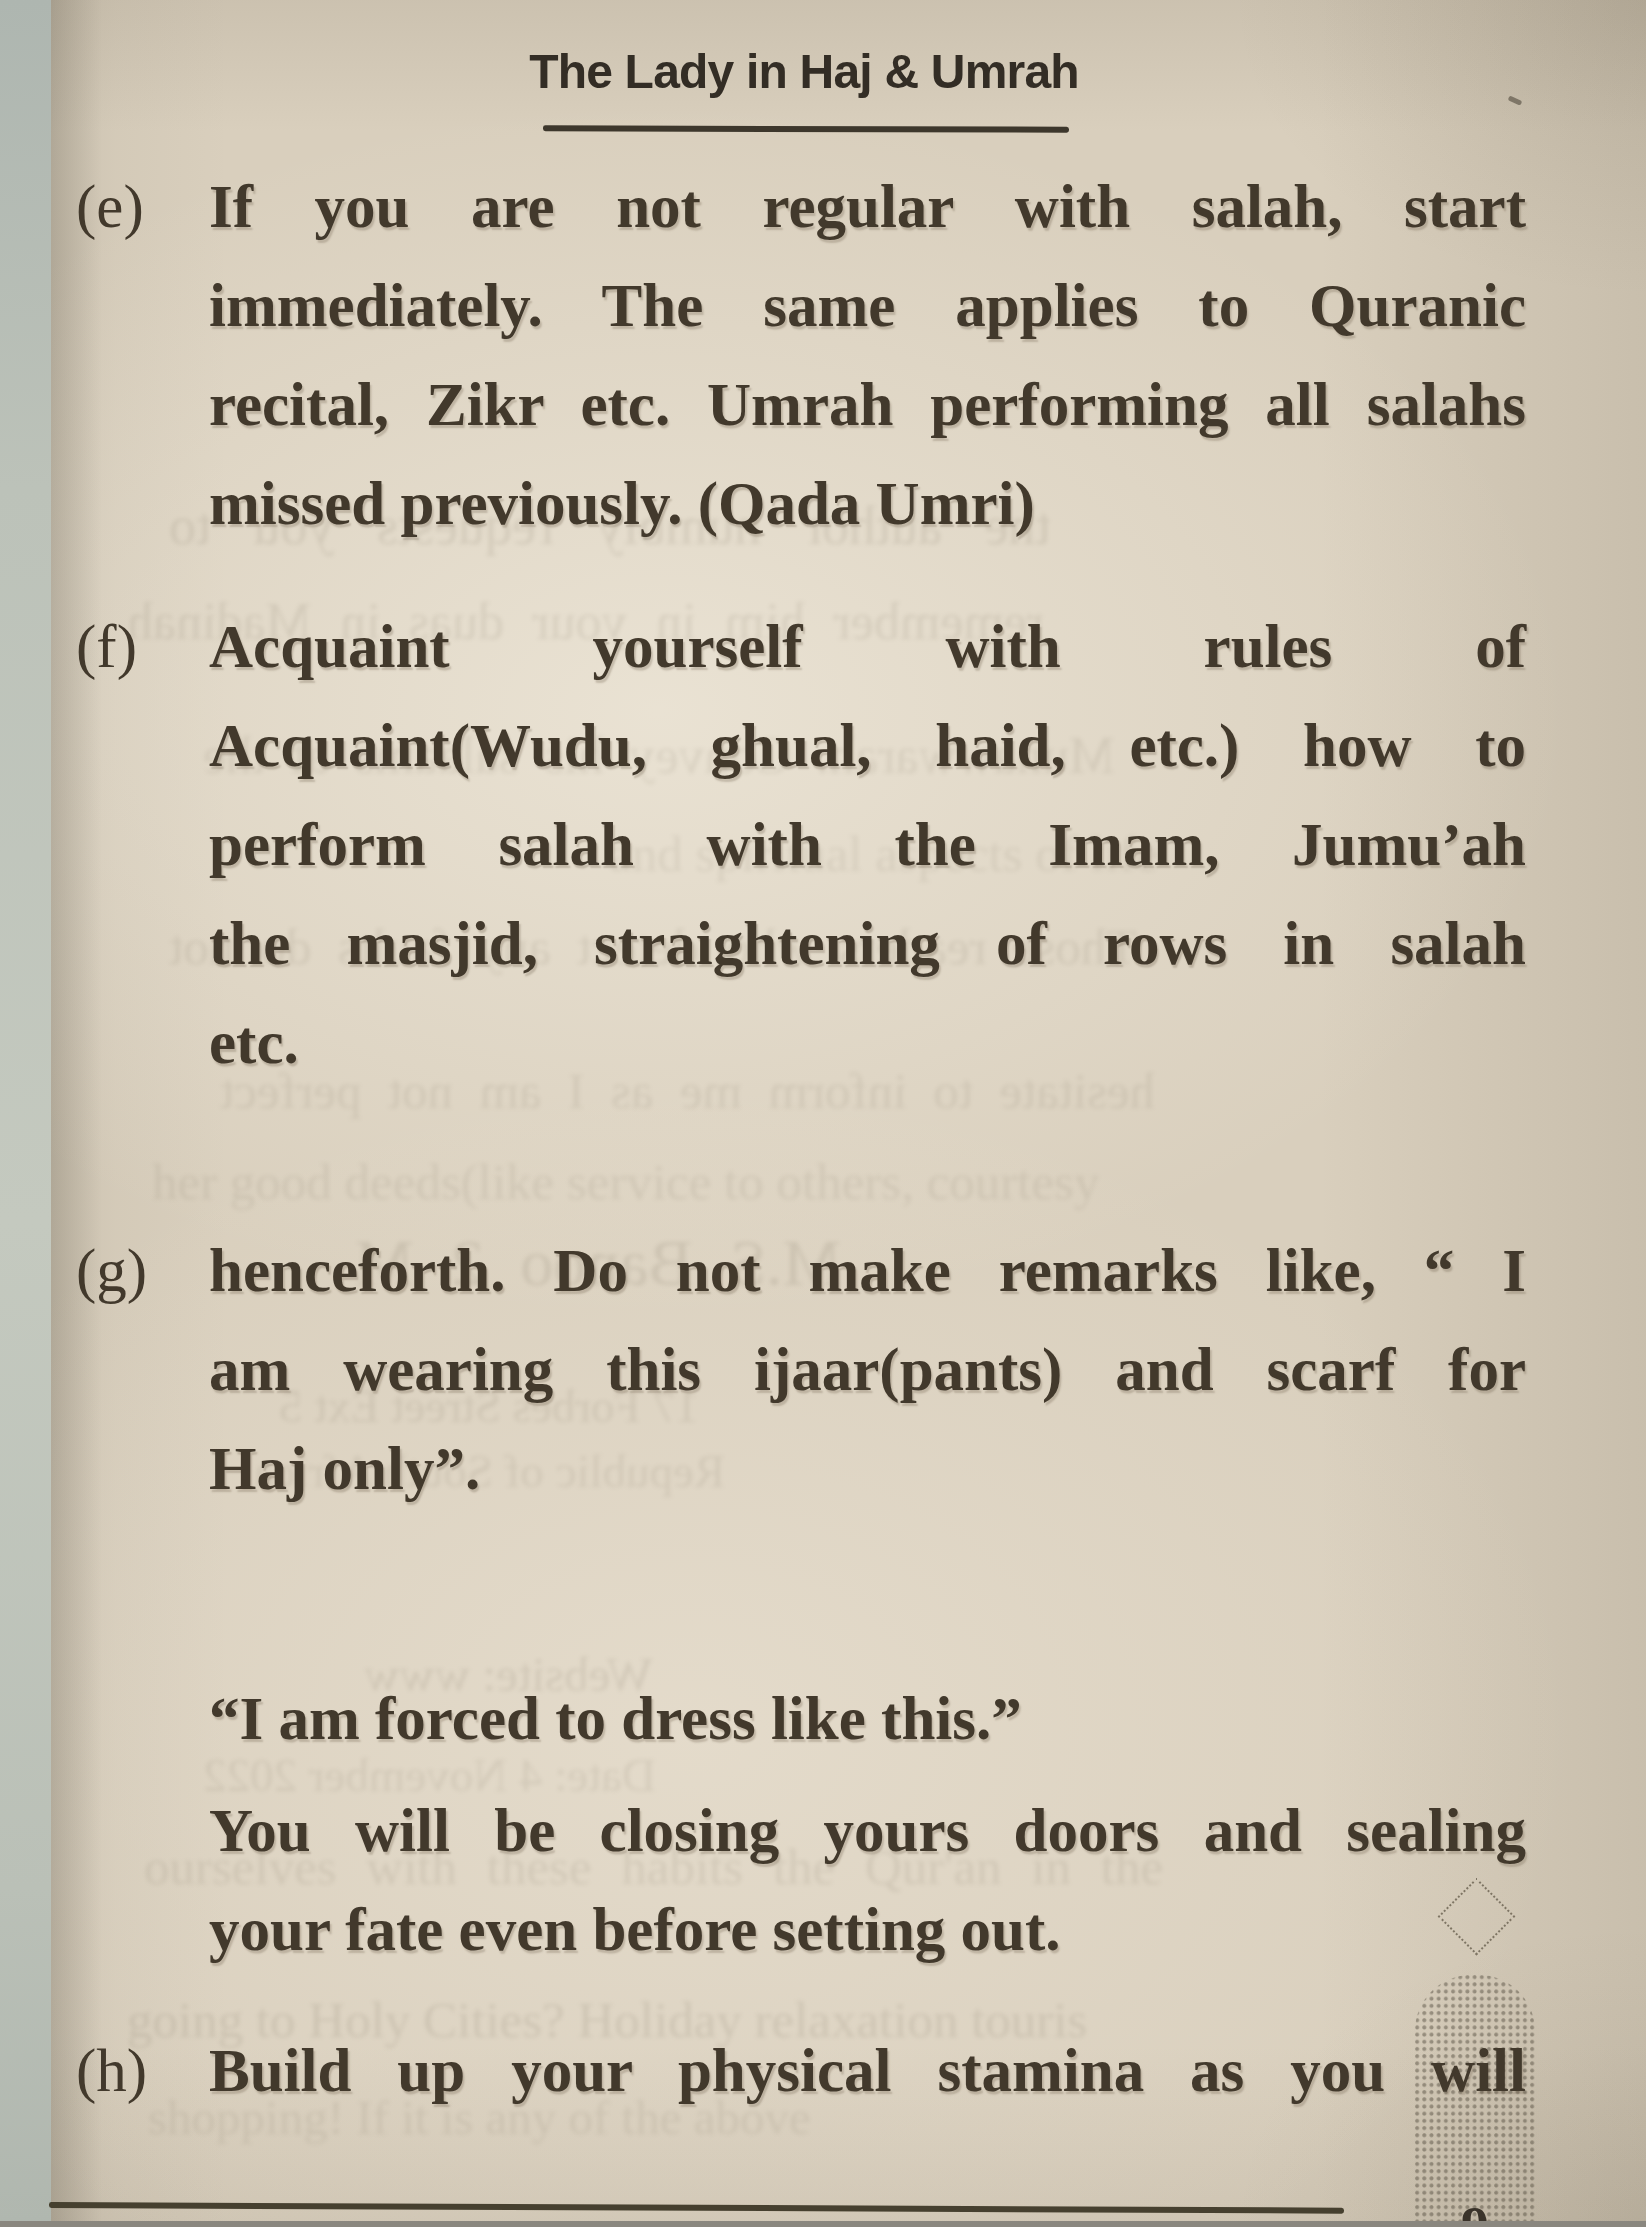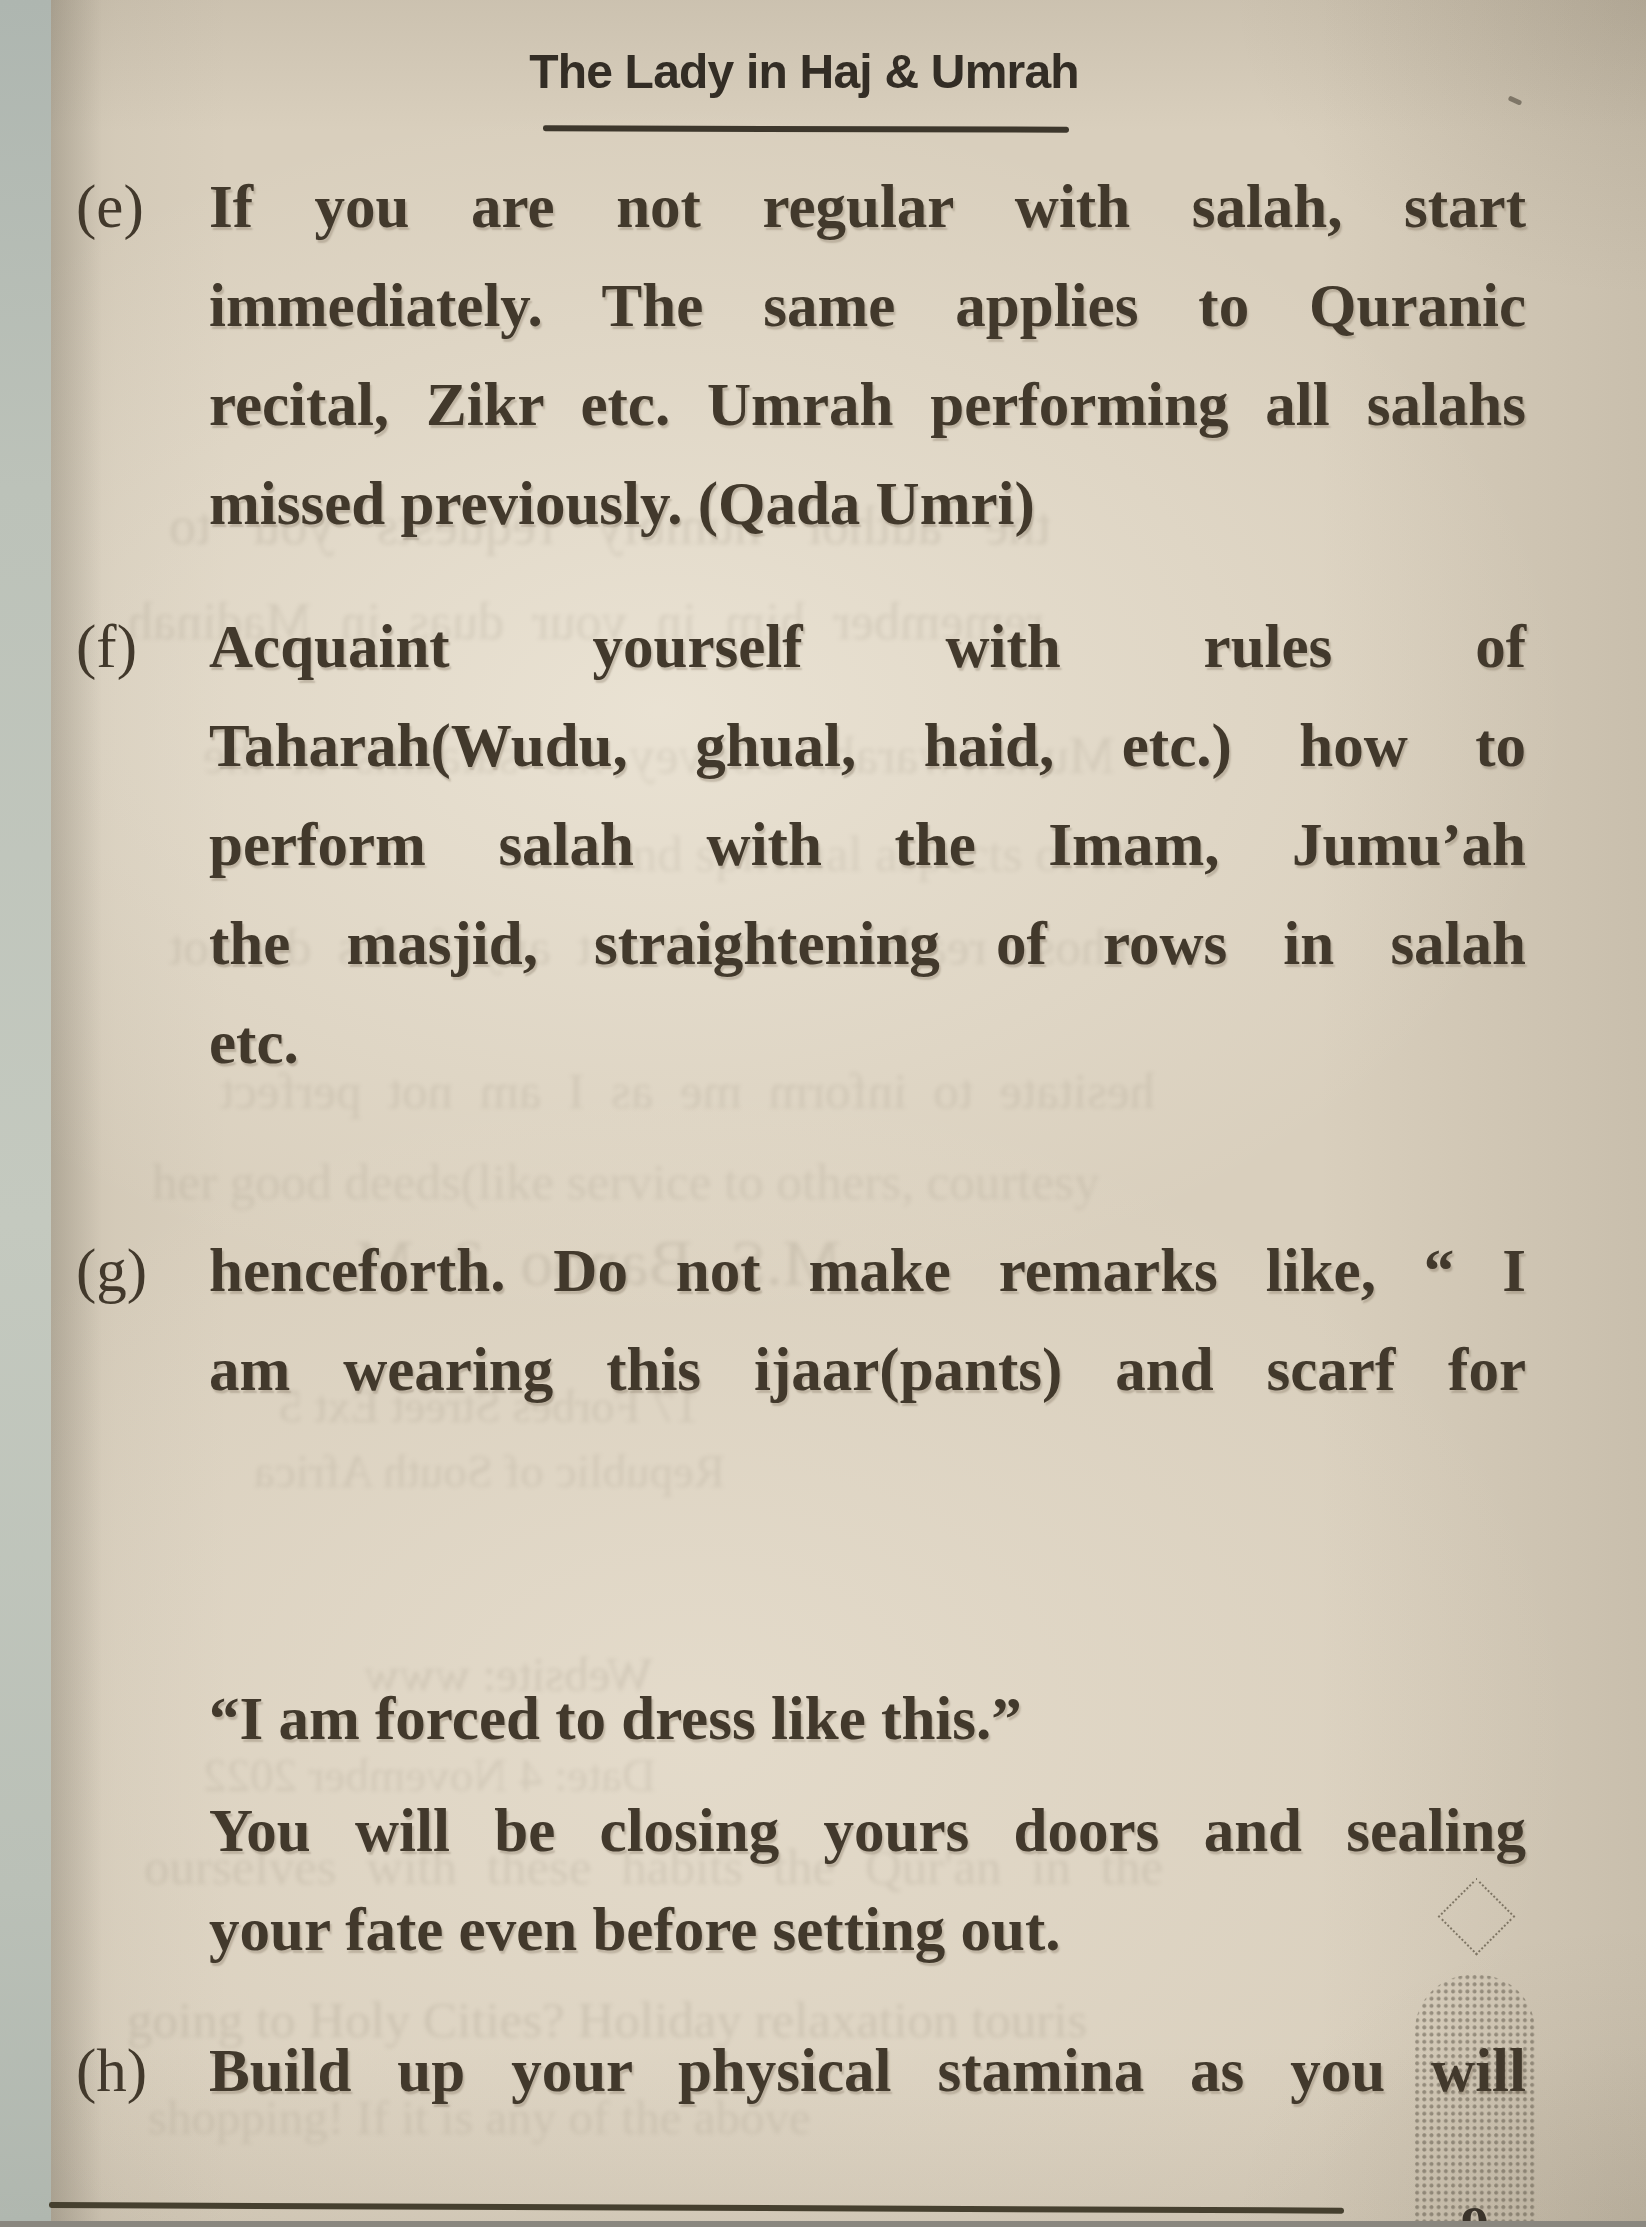--- a/index.html
+++ b/index.html
@@ -116,32 +116,33 @@
       <div class="ln j">immediately. The same applies to Quranic</div>
       <div class="ln j">recital, Zikr etc. Umrah performing all salahs</div>
       <div class="ln l">missed previously. (Qada Umri)</div>
     </div>
   </div>
 
   <div class="para" style="top:597px;">
     <div class="marker">(f)</div>
     <div class="plines">
       <div class="ln j">Acquaint yourself with rules of</div>
-      <div class="ln j">Taharah(Wudu, ghual, haid, etc.) how to</div>
+      <div class="ln j">Acquaint(Wudu, ghual, haid, etc.) how to</div>
       <div class="ln j">perform salah with the Imam, Jumu’ah</div>
       <div class="ln j">the masjid, straightening of rows in salah</div>
       <div class="ln l">etc.</div>
     </div>
   </div>
 
   <div class="para" style="top:1221px;">
     <div class="marker">(g)</div>
     <div class="plines">
       <div class="ln j">henceforth. Do not make remarks like, “ I</div>
       <div class="ln j">am wearing this ijaar(pants) and scarf for</div>
+      <div class="ln l">Haj only”.</div>
     </div>
   </div>
 
   <div class="para" style="top:1669px;">
     <div class="plines">
       <div class="ln l">“I am forced to dress like this.”</div>
     </div>
   </div>
 
   <div class="para" style="top:1781px;">

